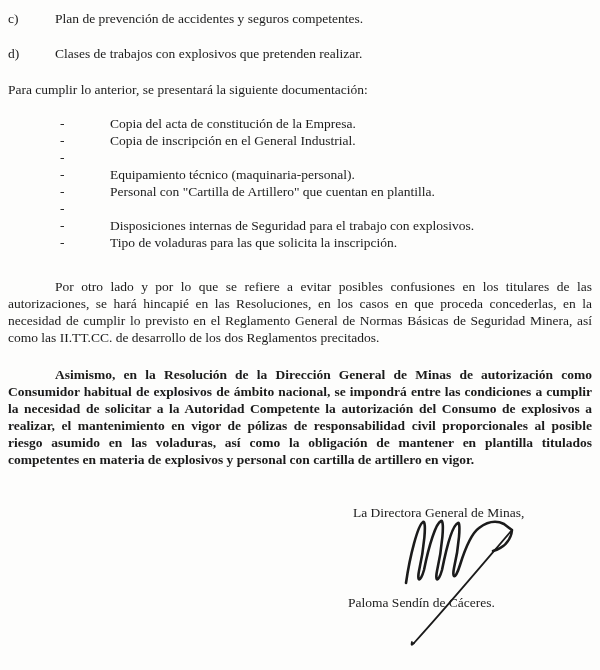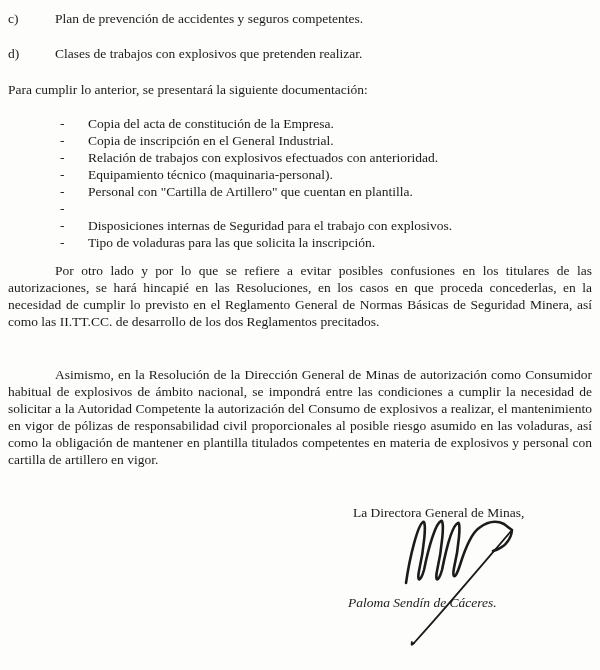--- a/index.html
+++ b/index.html
@@ -40,27 +40,28 @@
     align-items: flex-start;
   }
   .doc-marker {
     flex: 0 0 28px;
     margin-left: 52px;
   }
   .doc-text {
     flex: 1;
     text-align: justify;
     padding-right: 6px;
+    margin-left: 22px;
   }
   .para {
-    margin-top: 11px;
+    margin-top: 27px;
     text-align: justify;
     text-indent: 47px;
   }
-  .para + .para { margin-top: 36px; }
+  .para + .para { margin-top: 20px; font-weight: bold; }
   .signature-block {
     position: relative;
     height: 180px;
     margin-top: 12px;
   }
   .sig-title {
     position: absolute;
     left: 345px;
     top: 24px;
     white-space: nowrap;
@@ -69,21 +70,20 @@
     position: absolute;
     left: 338px;
     top: 33px;
     pointer-events: none;
   }
   .sig-name {
     position: absolute;
     left: 340px;
     top: 114px;
     white-space: nowrap;
-    font-style: italic;
   }
 </style>
 </head>
 <body>
 
 <div class="page">
 
   <div class="item-row">
     <span class="item-label">c)</span>
     <span class="item-text">Plan de prevención de accidentes y seguros competentes.</span>
@@ -100,21 +100,20 @@
     <div class="doc-item">
       <span class="doc-marker">-</span>
       <span class="doc-text">Copia del acta de constitución de la Empresa.</span>
     </div>
     <div class="doc-item">
       <span class="doc-marker">-</span>
       <span class="doc-text">Copia de inscripción en el General Industrial.</span>
     </div>
     <div class="doc-item">
       <span class="doc-marker">-</span>
-      <span class="doc-text">Relación de trabajos con explosivos efectuados con anterioridad.</span>
     </div>
     <div class="doc-item">
       <span class="doc-marker">-</span>
       <span class="doc-text">Equipamiento técnico (maquinaria-personal).</span>
     </div>
     <div class="doc-item">
       <span class="doc-marker">-</span>
       <span class="doc-text">Personal con "Cartilla de Artillero" que cuentan en plantilla.</span>
     </div>
     <div class="doc-item">

